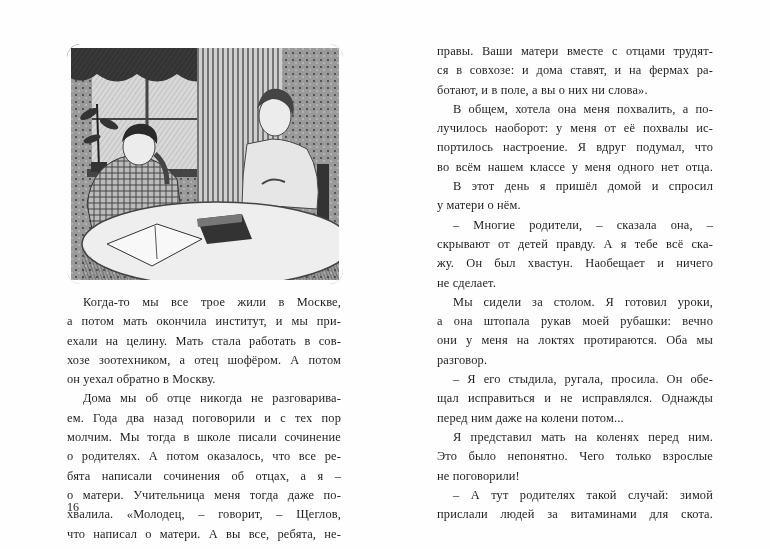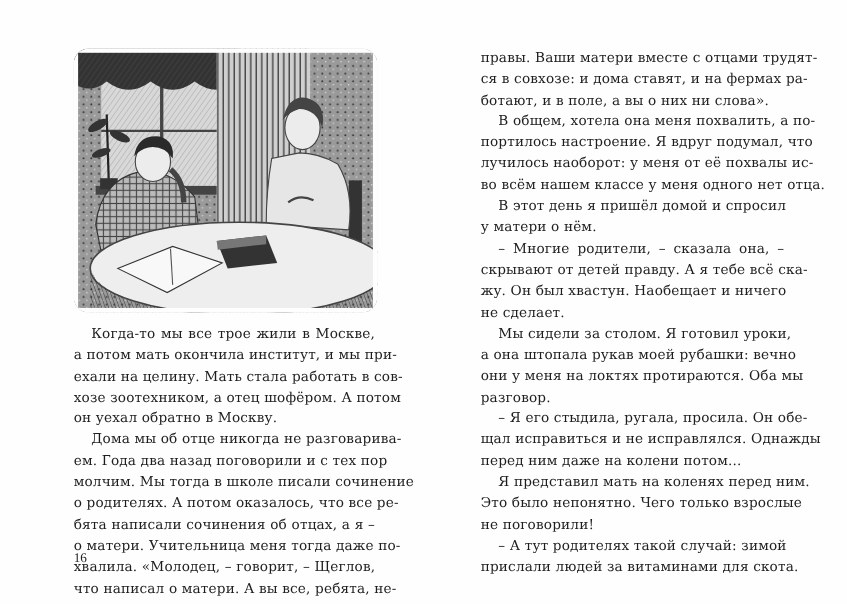--- a/index.html
+++ b/index.html
@@ -13,21 +13,21 @@
   .illustration {
     position: absolute; left: 67px; top: 44px; width: 276px; height: 240px;
     border-radius: 14px; overflow: hidden;
   }
   .illustration svg { width: 100%; height: 100%; display: block; }
   .text-block {
     position: absolute; font-size: 12.4px; line-height: 19.3px; text-align: justify;
     letter-spacing: 0.15px;
   }
   .page-left .text-block { left: 67px; top: 293px; width: 274px; }
-  .line { display: block; white-space: nowrap; text-align: justify; text-align-last: justify; height: 19.3px; }
+  .line { display: block; white-space: nowrap; text-align: justify; text-align-last: justify; height: 19.3px; font-family: Liberation Serif, serif; }
   .line.last { text-align-last: left; }
   .line.indent { padding-left: 16px; }
   .page-number { position: absolute; font-size: 12px; top: 500px; }
   .page-left .page-number { left: 67px; font-family: Liberation Serif, serif; }
 </style>
 </head>
 <body>
 
 <div class="page page-left">
   <div class="illustration">
@@ -119,22 +119,22 @@
 
 <div class="page page-right">
   
 </div>
 <div class="page-right-text-wrap">
   <div class="text-block" id="right-text" style="left:437px; top:42px; width:276px;">
       <span class="line">правы. Ваши матери вместе с отцами трудят-</span>
       <span class="line">ся в совхозе: и дома ставят, и на фермах ра-</span>
       <span class="line last">ботают, и в поле, а вы о них ни слова».</span>
       <span class="line indent">В общем, хотела она меня похвалить, а по-</span>
+      <span class="line">лучилось наоборот: у меня от её похвалы ис-</span>
       <span class="line">портилось настроение. Я вдруг подумал, что</span>
-      <span class="line">лучилось наоборот: у меня от её похвалы ис-</span>
       <span class="line">во всём нашем классе у меня одного нет отца.</span>
       <span class="line indent">В этот день я пришёл домой и спросил</span>
       <span class="line last">у матери о нём.</span>
       <span class="line indent">– Многие родители, – сказала она, –</span>
       <span class="line">скрывают от детей правду. А я тебе всё ска-</span>
       <span class="line">жу. Он был хвастун. Наобещает и ничего</span>
       <span class="line last">не сделает.</span>
       <span class="line indent">Мы сидели за столом. Я готовил уроки,</span>
       <span class="line">а она штопала рукав моей рубашки: вечно</span>
       <span class="line">они у меня на локтях протираются. Оба мы</span>

